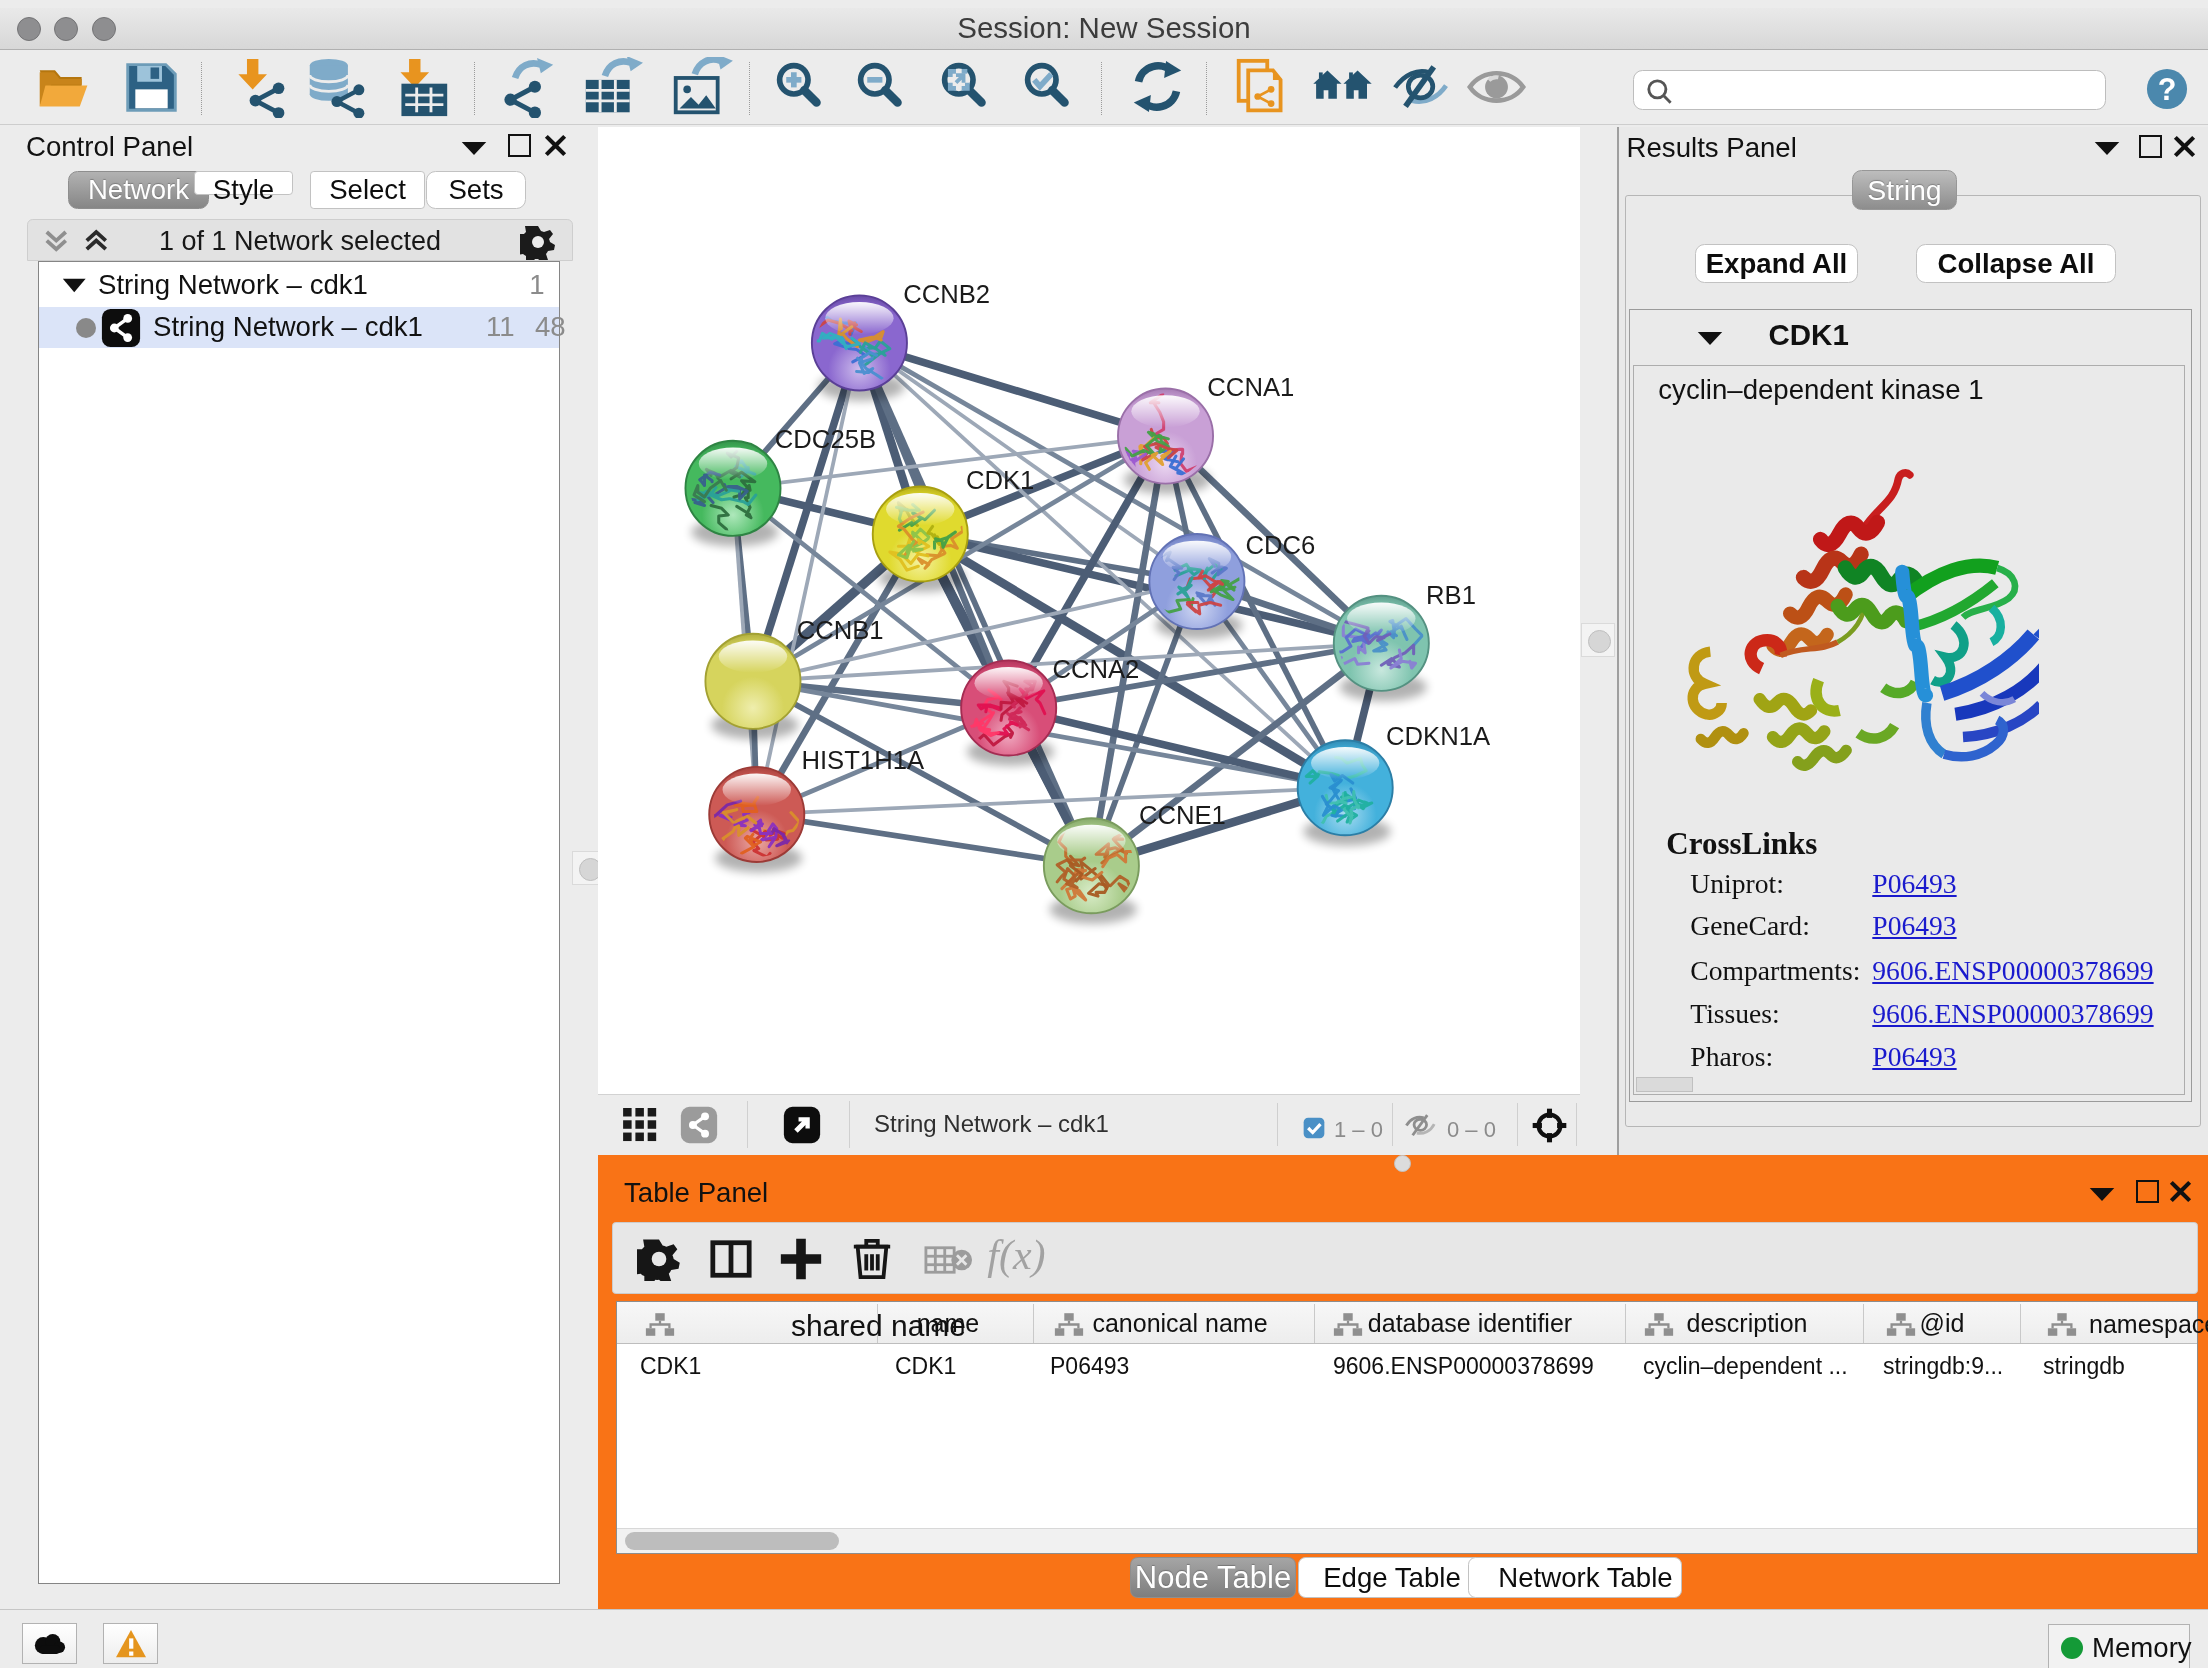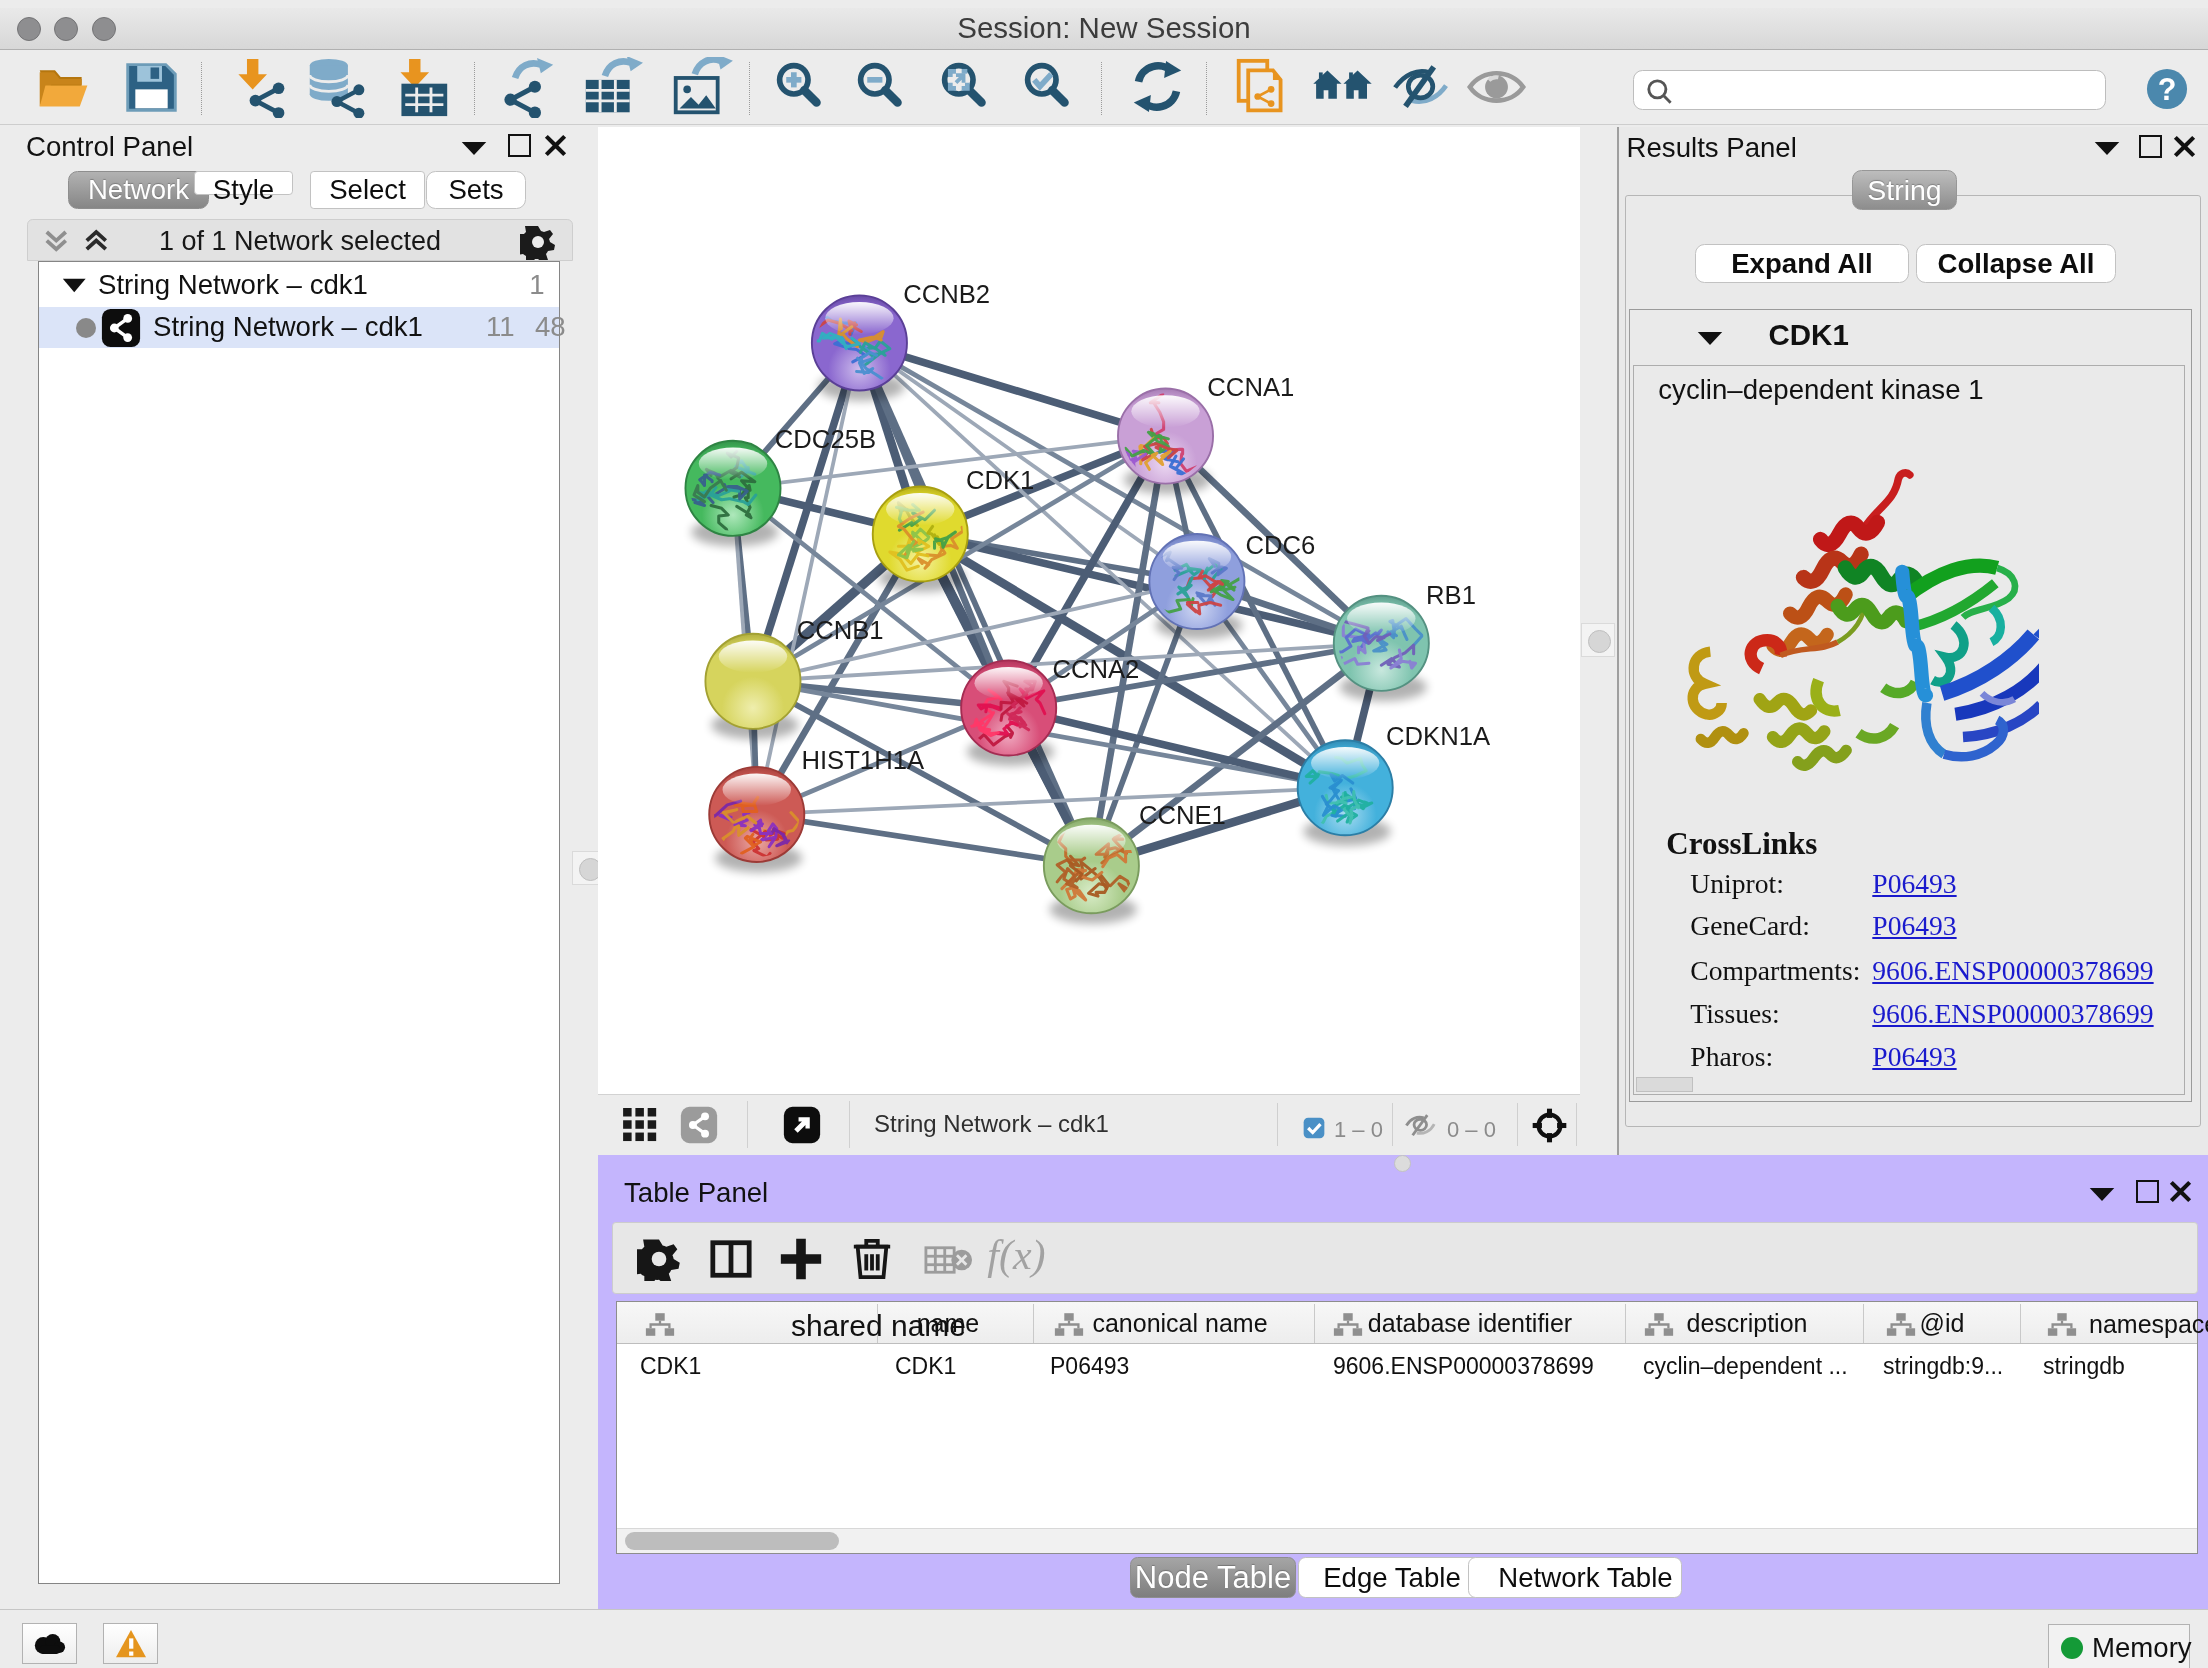--- a/index.html
+++ b/index.html
@@ -649,21 +649,21 @@
         <path d="M4 3 h26 l-13 14 z" fill="#111"></path>
       </svg>
 <div class="abs" style="left:520px;top:7.6px;width:23px;height:23px;border:2.9px solid #111;"></div>
 <svg class="abs" style="left:552px;top:5.7px;" width="27" height="27" viewBox="0 0 28 28">
         <path d="M3 6 l3 -3 8 8 8 -8 3 3 -8 8 8 8 -3 3 -8 -8 -8 8 -3 -3 8 -8 z" fill="#111"></path>
       </svg>
 
 <div class="abs" style="left:5.7px;top:68px;width:576px;height:932px;background:#eaeaea;border:1.9px solid #b6b6b6;border-radius:2.9px;"></div>
 <div class="gbtn" style="left:233px;top:43px;width:105px;height:40px;font-size:28.5px;line-height:38px;background:linear-gradient(#bdbdbd,#8d8d8d);border-color:#979797;">String</div>
 
-<div class="wbtn" style="left:76px;top:117px;width:214px;height:39px;font-size:27.6px;line-height:37px;font-weight:bold;">Expand All</div>
+<div class="wbtn" style="left:76px;top:117px;width:163px;height:39px;font-size:27.6px;line-height:37px;font-weight:bold;">Expand All</div>
 <div class="wbtn" style="left:297px;top:117px;width:200px;height:39px;font-size:27.6px;line-height:37px;font-weight:bold;">Collapse All</div>
 
 <div class="abs" style="left:9.5px;top:182px;width:563px;height:793px;background:#eaeaea;border:1.9px solid #9b9b9b;">
  <svg class="abs" style="left:65px;top:19px;" width="30" height="19" viewBox="0 0 32 20">
           <path d="M3 3 h26 l-13 14 z" fill="#111"></path>
         </svg>
  <div class="txt" style="left:139px;top:7.6px;font-size:29.5px;font-weight:bold;">CDK1</div>
  <div class="abs" style="left:3.8px;top:55px;width:552px;height:730px;background:#eaeaea;border:1.9px solid #adadad;">
    <div class="txt" style="left:24px;top:7.6px;font-size:27.6px;">cyclin–dependent kinase 1</div>
    <svg class="abs" style="left:44px;top:99px;" width="361" height="319" viewBox="0 0 380 335">
@@ -707,21 +707,21 @@
    <div class="txt" style="left:56px;top:589px;font-size:27.6px;font-family:'Liberation Serif',serif;">Compartments:</div>
    <div class="txt" style="left:238px;top:589px;font-size:27.6px;font-family:'Liberation Serif',serif;color:#1a1acd;text-decoration:underline;">9606.ENSP00000378699</div>
    <div class="txt" style="left:56px;top:632px;font-size:27.6px;font-family:'Liberation Serif',serif;">Tissues:</div>
    <div class="txt" style="left:238px;top:632px;font-size:27.6px;font-family:'Liberation Serif',serif;color:#1a1acd;text-decoration:underline;">9606.ENSP00000378699</div>
    <div class="txt" style="left:56px;top:675px;font-size:27.6px;font-family:'Liberation Serif',serif;">Pharos:</div>
    <div class="txt" style="left:238px;top:675px;font-size:27.6px;font-family:'Liberation Serif',serif;color:#1a1acd;text-decoration:underline;">P06493</div>
    <div class="abs" style="left:1.9px;bottom:1.9px;width:57px;height:15px;background:#dadada;border:1px solid #c0c0c0;"></div>
  </div>
 </div>
 </div>
-    <div class="abs" style="left:598px;top:1147px;width:1610px;height:454px;background:#c4b5fd;">
+    <div class="abs" style="left:598px;top:1147px;width:1610px;height:454px;background:#f97316;">
 <div class="txt" style="left:26px;top:22px;font-size:27.6px;">Table Panel</div>
 <svg class="abs" style="left:1488px;top:29.5px;" width="32" height="19" viewBox="0 0 34 20">
         <path d="M4 3 h26 l-13 14 z" fill="#111"></path>
       </svg>
 <div class="abs" style="left:1538px;top:25px;width:23px;height:23px;border:2.9px solid #111;"></div>
 <svg class="abs" style="left:1569px;top:23px;" width="27" height="27" viewBox="0 0 28 28">
         <path d="M3 6 l3 -3 8 8 8 -8 3 3 -8 8 8 8 -3 3 -8 -8 -8 8 -3 -3 8 -8 z" fill="#111"></path>
       </svg>
 
 <div class="abs" style="left:14.3px;top:67px;width:1586px;height:72px;background:#e7e7e7;border:1.9px solid #cccccc;border-radius:3.8px;">

